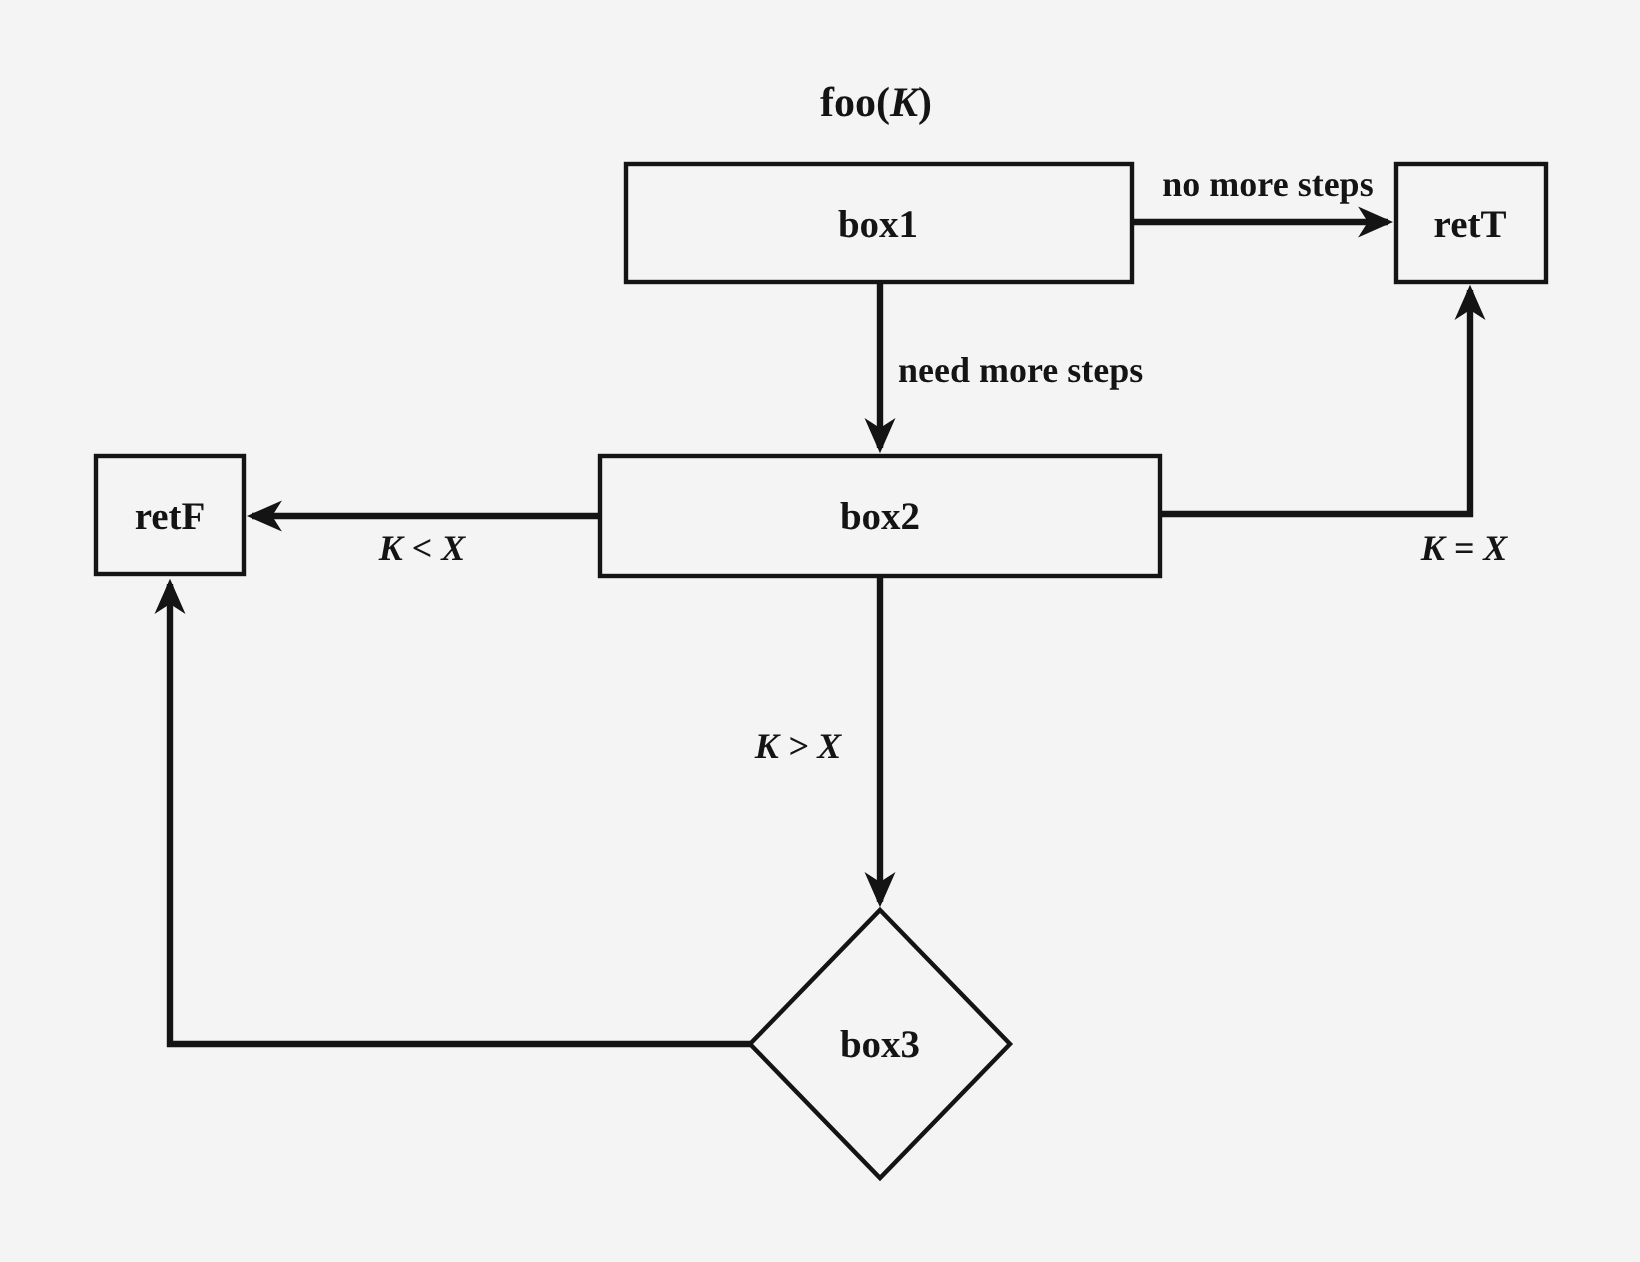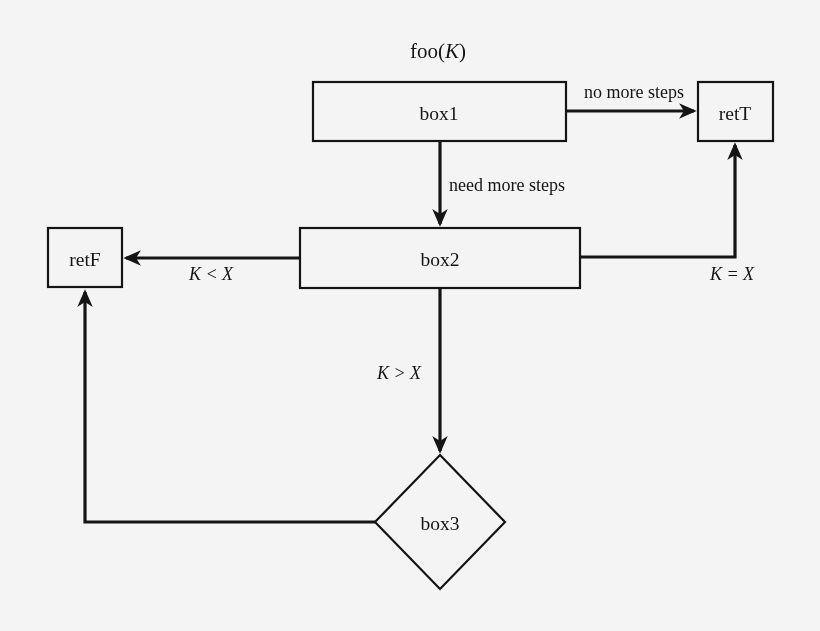--- a/index.html
+++ b/index.html
@@ -7,20 +7,21 @@
     padding: 0;
     background: #e9e9e9;
   }
   .stage {
     position: relative;
     width: 820px;
     height: 631px;
     margin: 0 auto;
     font-family: "Liberation Serif", "DejaVu Serif", serif;
     overflow: hidden;
+    font-weight: bold;
   }
   svg.flowchart {
     display: block;
     width: 820px;
     height: 631px;
   }
   .node-shape {
     fill: #f4f4f4;
     stroke-width: 2.2;
   }

